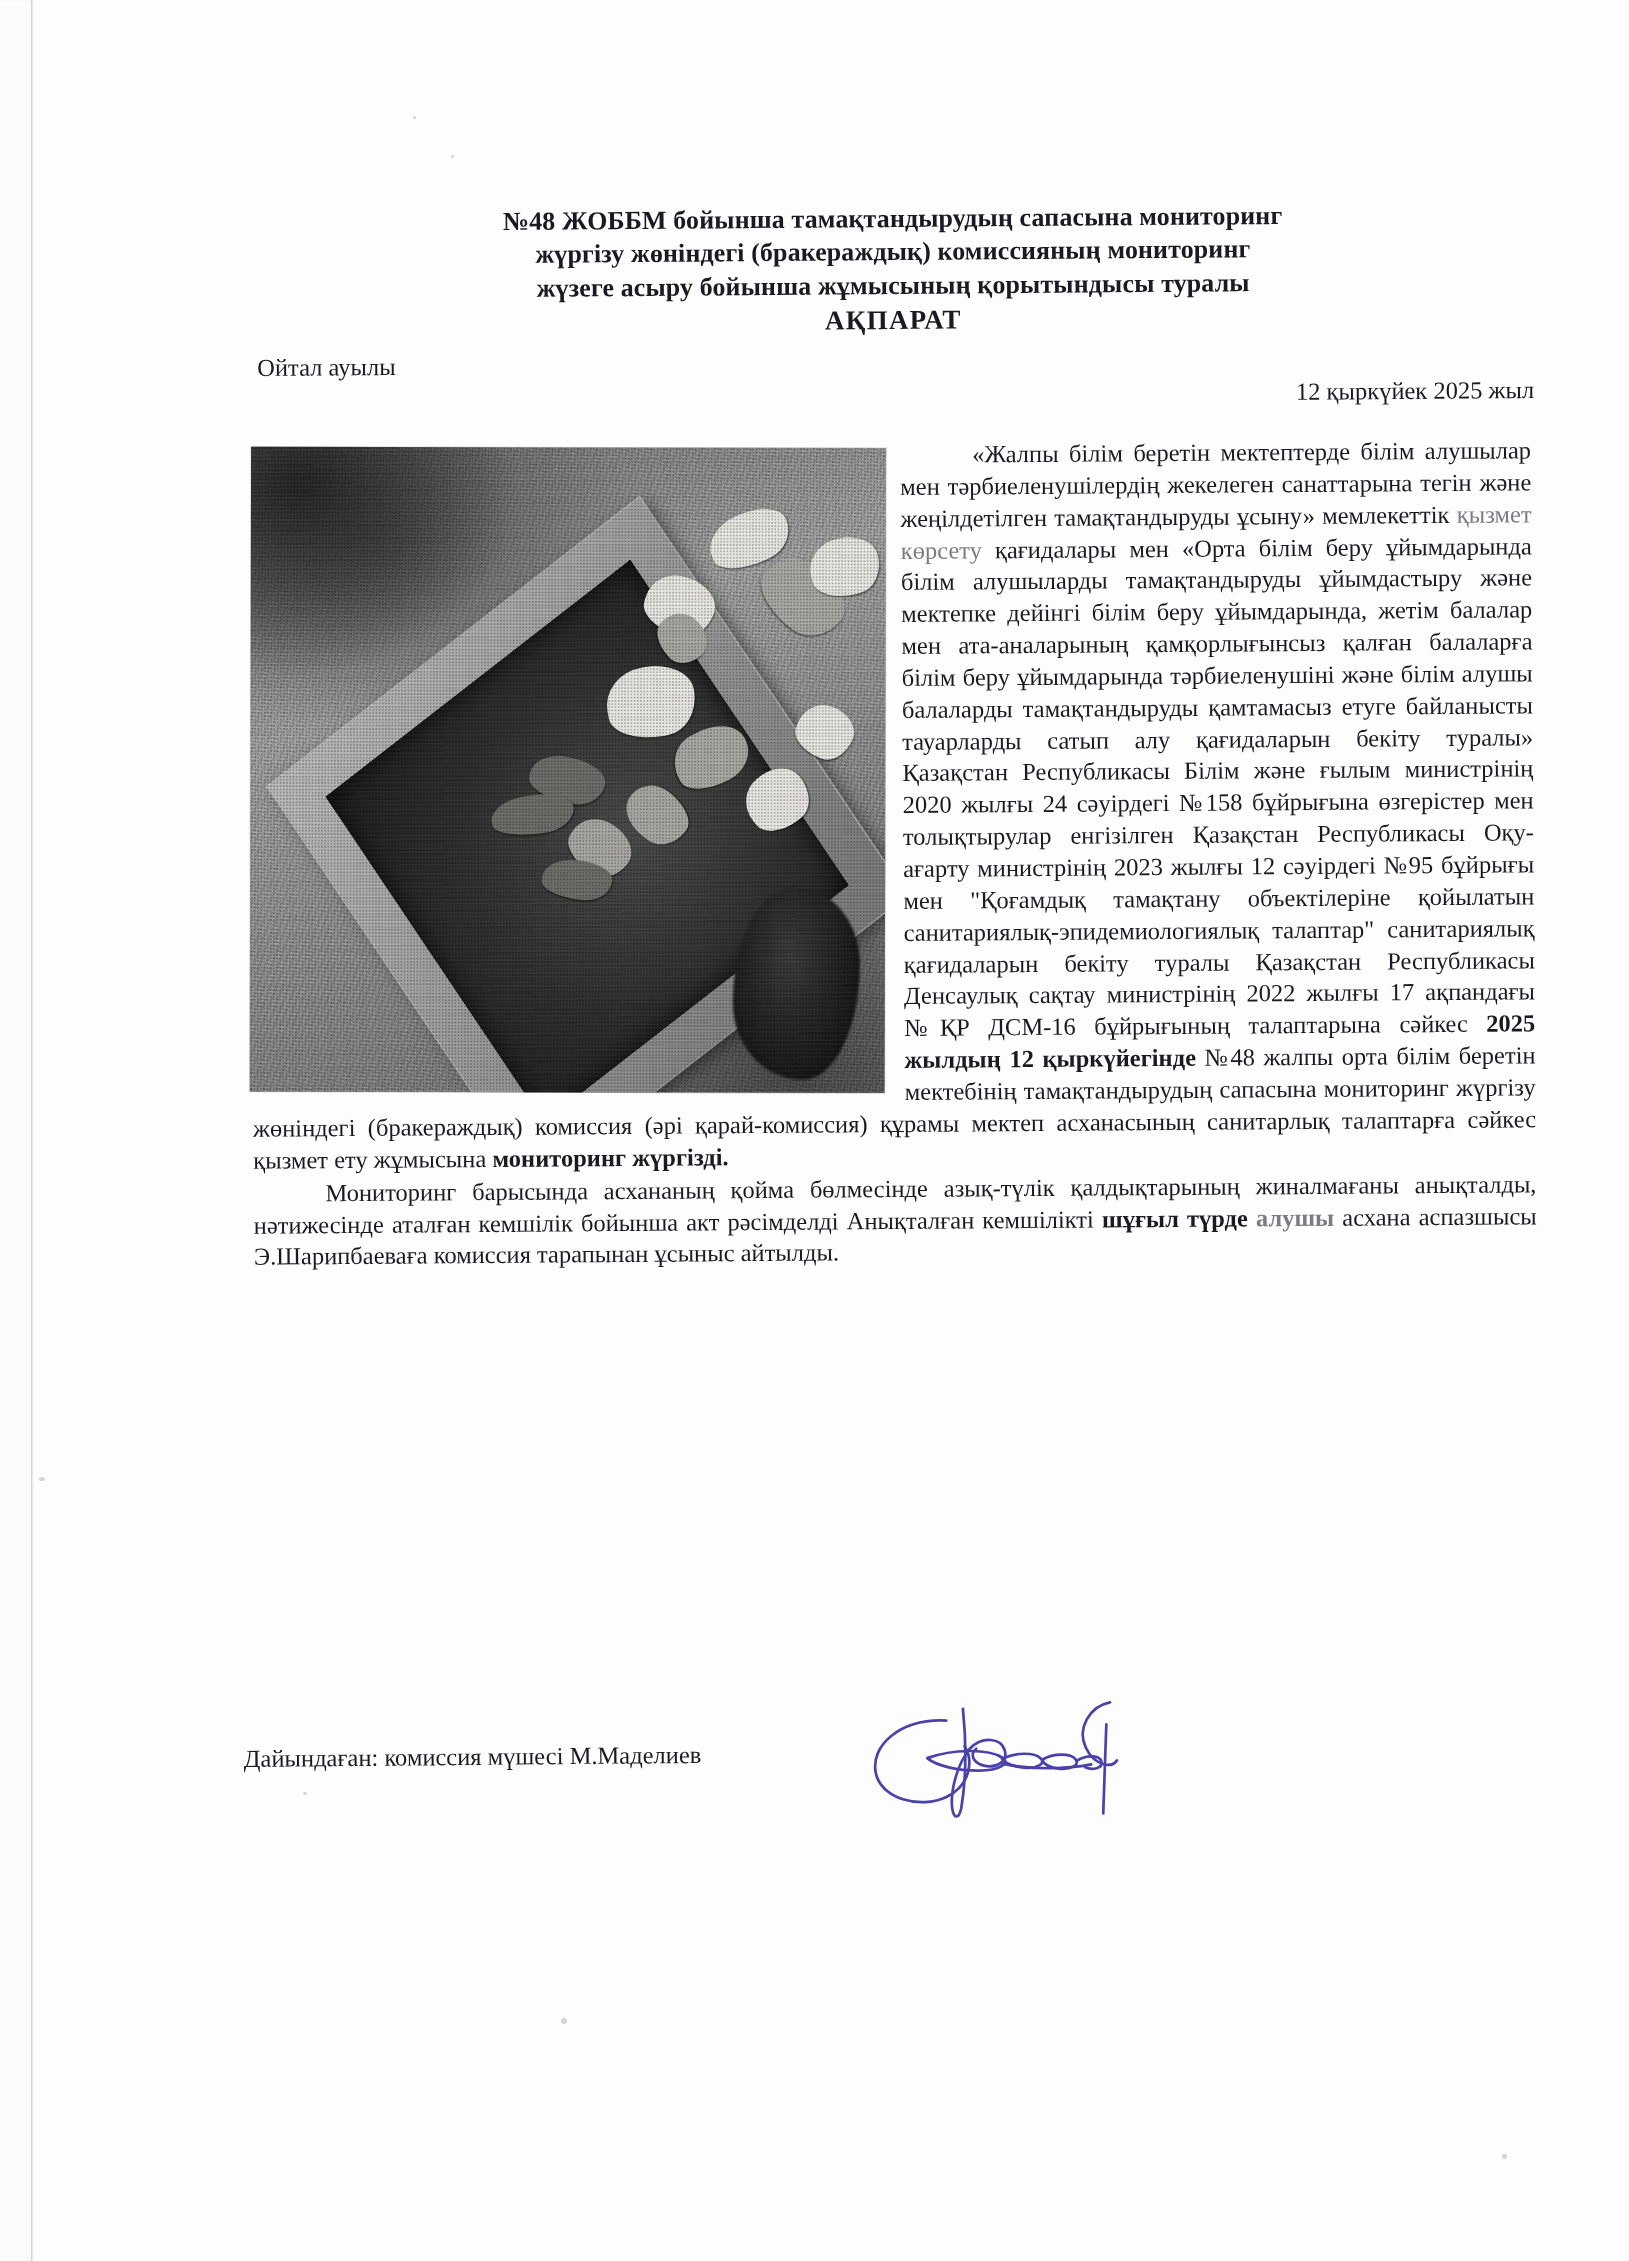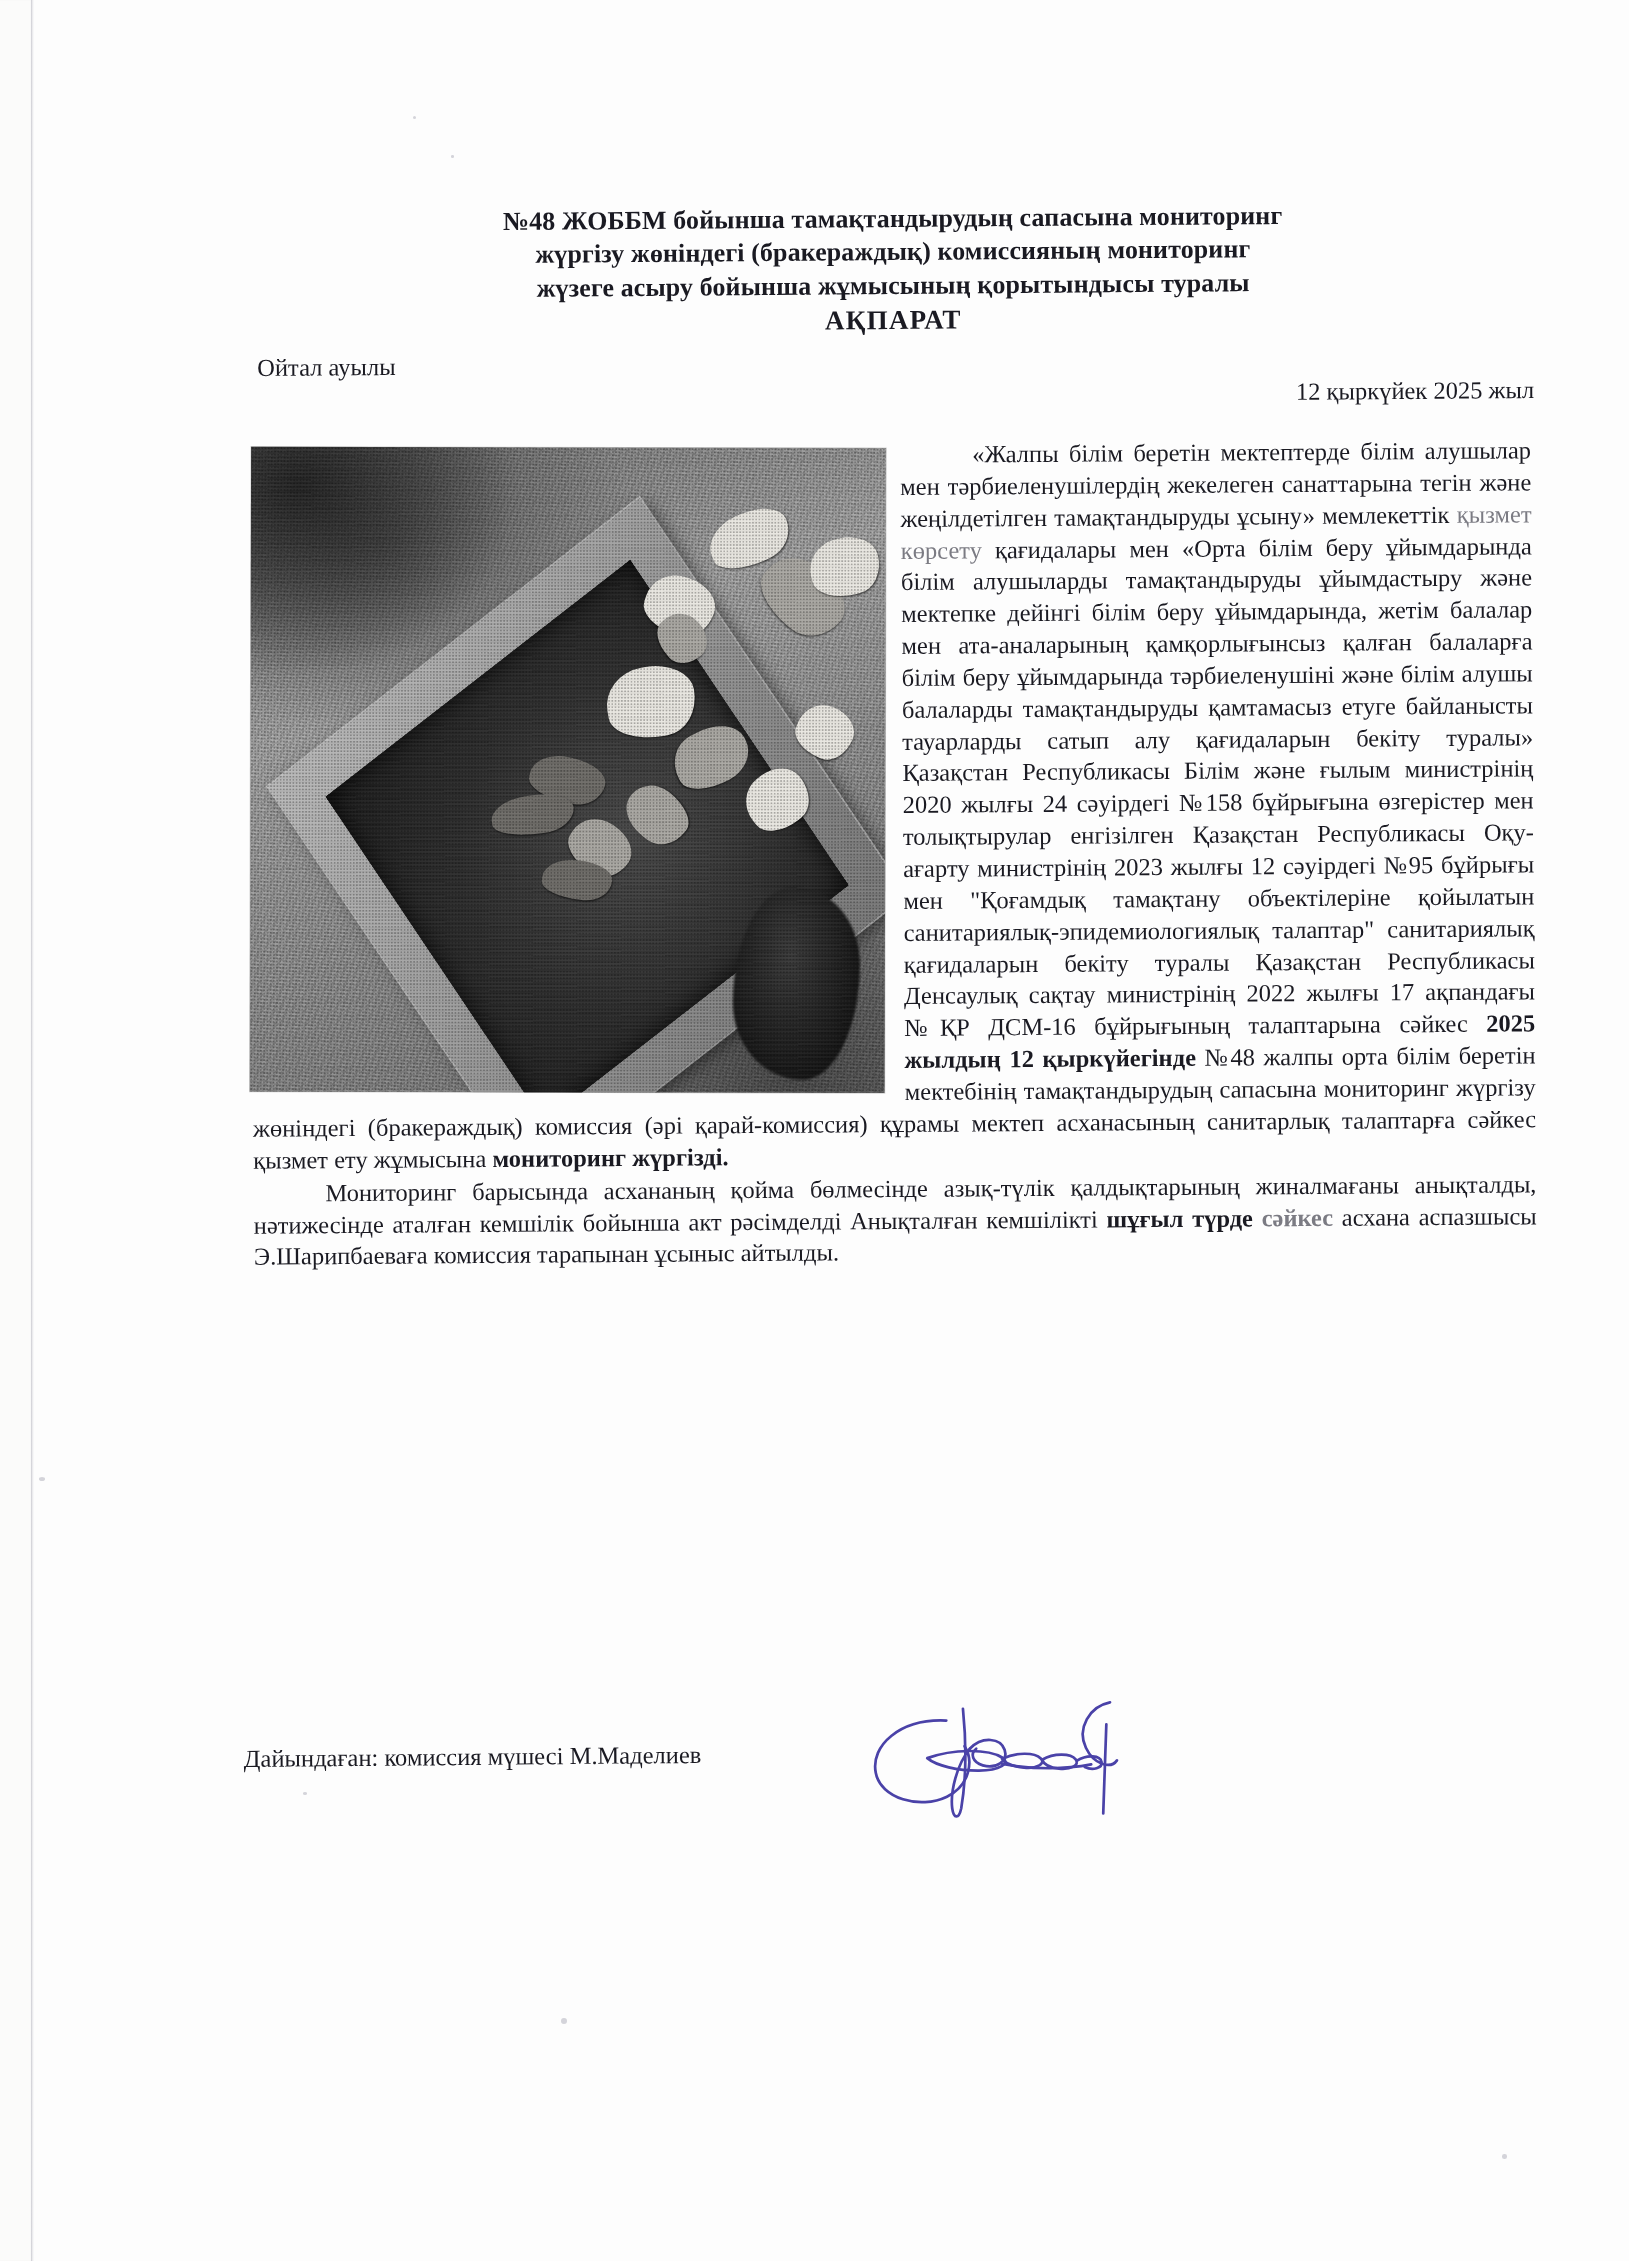--- a/index.html
+++ b/index.html
@@ -264,21 +264,21 @@
         <div class="scrap dark" style="left:46%; top:64%; width:11%; height:6%; transform:rotate(6deg);"></div>
         <div class="scrap light" style="left:88%; top:14%; width:11%; height:9%; transform:rotate(-14deg);"></div>
         <div class="scrap mid" style="left:64%; top:26%; width:8%; height:7%; transform:rotate(48deg);"></div>
 
         <div class="blob-br"></div>
         <div class="grain"></div>
         <div class="halftone"></div>
       </figure>
 
       <p class="para" id="para-1"><span>«Жалпы білім беретін мектептерде білім алушылар мен тәрбиеленушілердің жекелеген санаттарына тегін және жеңілдетілген тамақтандыруды ұсыну» мемлекеттік </span><span class="g">қызмет көрсету</span><span> қағидалары мен «Орта білім беру ұйымдарында білім алушыларды тамақтандыруды ұйымдастыру және мектепке дейінгі білім беру ұйымдарында, жетім балалар мен ата-аналарының қамқорлығынсыз қалған балаларға білім беру ұйымдарында тәрбиеленушіні және білім алушы балаларды тамақтандыруды қамтамасыз етуге байланысты тауарларды сатып алу қағидаларын бекіту туралы» Қазақстан Республикасы Білім және ғылым министрінің 2020 жылғы 24 сәуірдегі №158 бұйрығына өзгерістер мен толықтырулар енгізілген Қазақстан Республикасы Оқу-ағарту министрінің 2023 жылғы 12 сәуірдегі №95 бұйрығы мен "Қоғамдық тамақтану объектілеріне қойылатын санитариялық-эпидемиологиялық талаптар" санитариялық қағидаларын бекіту туралы Қазақстан Республикасы Денсаулық сақтау министрінің 2022 жылғы 17 ақпандағы №ҚР ДСМ-16 бұйрығының талаптарына сәйкес </span><span class="b">2025 жылдың 12 қыркүйегінде</span><span> №48 жалпы орта білім беретін мектебінің тамақтандырудың сапасына мониторинг жүргізу жөніндегі (бракераждық) комиссия (әрі қарай-комиссия) құрамы мектеп асханасының санитарлық талаптарға сәйкес қызмет ету жұмысына </span><span class="b">мониторинг жүргізді.</span></p>
-      <p class="para second" id="para-2"><span>Мониторинг барысында асхананың қойма бөлмесінде азық-түлік қалдықтарының жиналмағаны анықталды, нәтижесінде аталған кемшілік бойынша акт рәсімделді Анықталған кемшілікті </span><span class="b">шұғыл түрде </span><span class="b g">сәйкес</span><span> асхана аспазшысы Э.Шарипбаеваға комиссия тарапынан ұсыныс айтылды.</span></p>
+      <p class="para second" id="para-2"><span>Мониторинг барысында асхананың қойма бөлмесінде азық-түлік қалдықтарының жиналмағаны анықталды, нәтижесінде аталған кемшілік бойынша акт рәсімделді Анықталған кемшілікті </span><span class="b">шұғыл түрде </span><span class="b g">алушы</span><span> асхана аспазшысы Э.Шарипбаеваға комиссия тарапынан ұсыныс айтылды.</span></p>
     </div>
   </div>
 
   <div class="sign-row">
     <span class="sign-label">Дайындаған: комиссия мүшесі М.Маделиев</span>
     <span class="sign-mark">
       <svg viewBox="0 0 420 220" xmlns="http://www.w3.org/2000/svg" aria-hidden="true">
         <g fill="none" stroke="#4a42a8" stroke-width="4.2" stroke-linecap="round" stroke-linejoin="round">
           <path d="M150 60 C 78 56, 32 98, 40 140 C 47 180, 108 198, 150 178 C 186 161, 192 122, 178 100"></path>
           <path d="M120 118 C 160 104, 214 104, 236 118 C 250 127, 232 138, 200 138 C 168 138, 134 130, 120 118 Z"></path>

